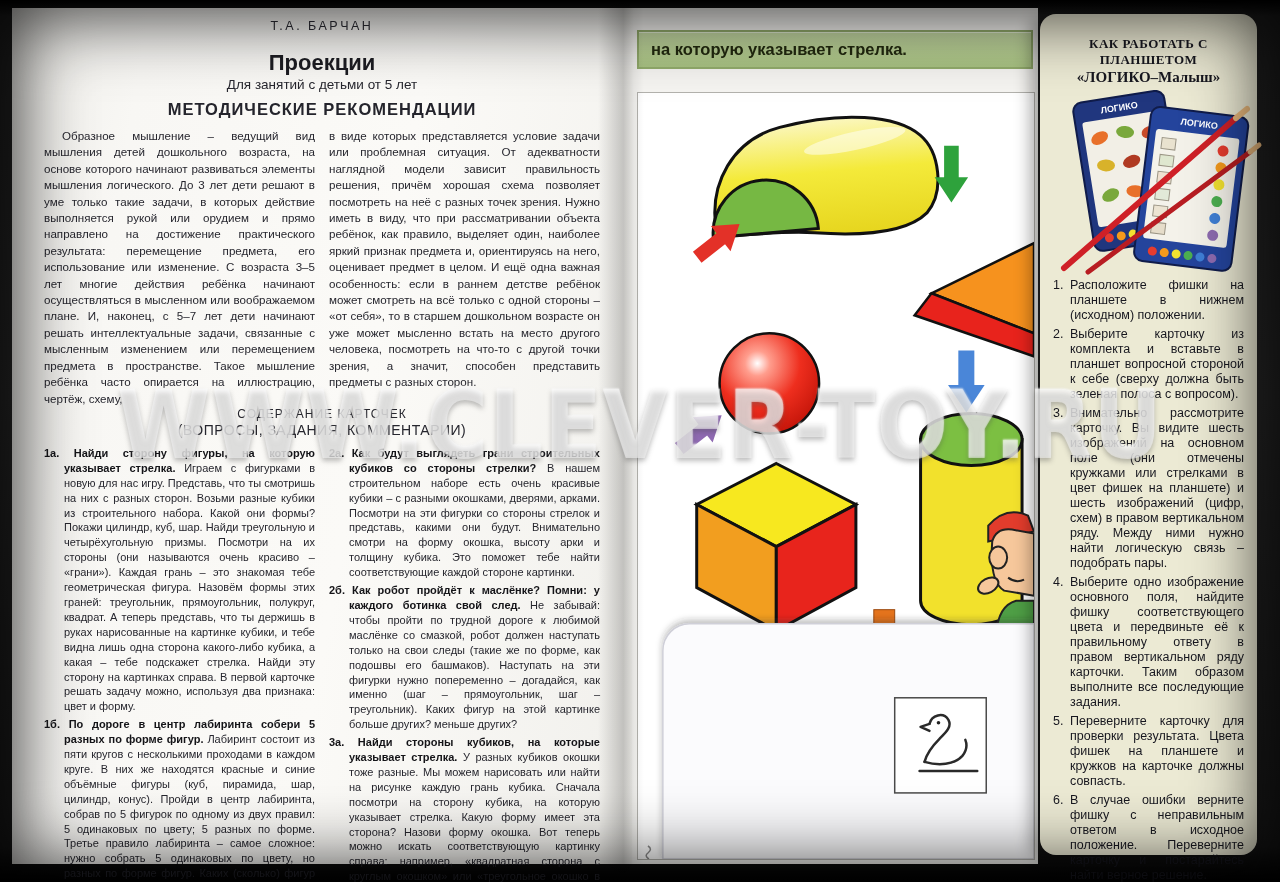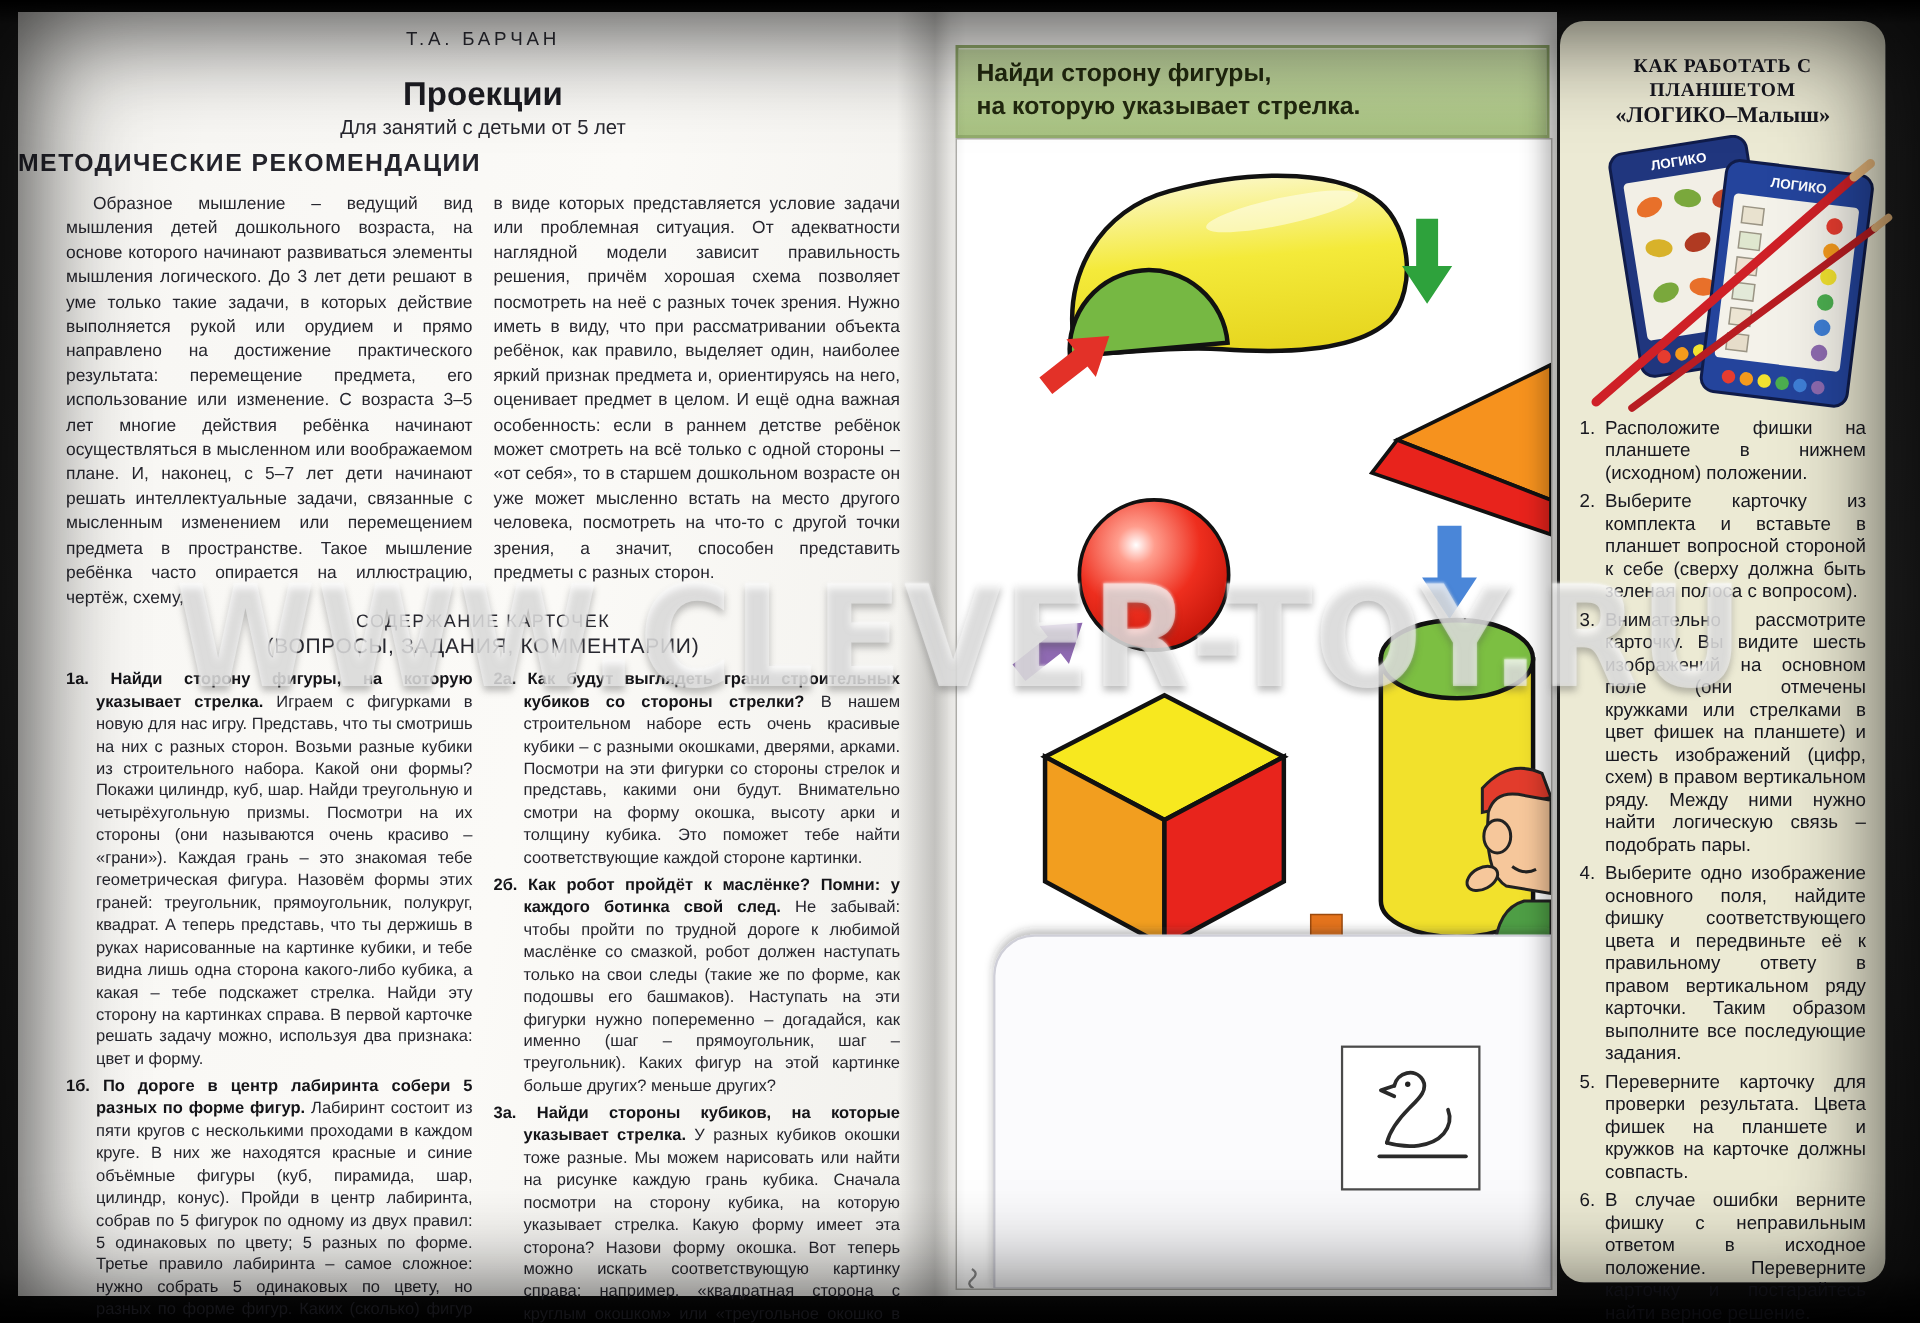--- a/index.html
+++ b/index.html
@@ -9,21 +9,21 @@
   .stage::after{content:"";position:absolute;inset:0;pointer-events:none;
          box-shadow:inset 0 0 70px 18px rgba(0,0,0,0.75);}
 
   
   .left-page{position:absolute;left:12px;top:8px;width:620px;height:856px;
          background:linear-gradient(100deg,#efeeea 0,#f8f7f4 18%,#fbfaf7 55%,#f1f0ec 100%);
          color:#26262e;}
   .author{text-align:center;padding-top:11px;font-size:12.5px;letter-spacing:2.5px;color:#2c2c34;}
   .lp-title{text-align:center;font-size:22px;font-weight:bold;margin-top:17px;color:#1c1c22;}
   .lp-sub{text-align:center;font-size:13.5px;margin-top:1px;}
-  .lp-h1{font-size:16.5px;margin-top:8px;letter-spacing:1px;font-weight:600;color:#24242c;}
+  .lp-h1{text-align:center;font-size:16.5px;margin-top:8px;letter-spacing:1px;font-weight:600;color:#24242c;}
   .cols{display:flex;gap:14px;padding:0 32px;}
   .cols .col{width:50%;text-align:justify;}
   .intro{margin-top:9px;font-size:11.6px;line-height:16.4px;}
   .intro p{margin:0;}
   .indent{text-indent:18px;}
   .lp-h2{text-align:center;font-size:12px;letter-spacing:1px;font-weight:400;}
   .lp-h2s{text-align:center;font-size:14px;letter-spacing:0.5px;margin-top:1px;}
   .cards{margin-top:8px;font-size:11px;line-height:14.9px;}
   .ci{margin:0 0 3px 0;padding-left:20px;text-indent:-20px;}
   .ci b{color:#141418;}
@@ -89,21 +89,20 @@
         <p class="ci"><b><span>2б.</span> <span>Как робот пройдёт к маслёнке? Помни: у каждого ботинка свой след.</span></b> <span>Не забывай: чтобы пройти по трудной дороге к любимой маслёнке со смазкой, робот должен наступать только на свои следы (такие же по форме, как подошвы его башмаков). Наступать на эти фигурки нужно попеременно – догадайся, как именно (шаг – прямоугольник, шаг – треугольник). Каких фигур на этой картинке больше других? меньше других?</span></p>
         <p class="ci"><b><span>3а.</span> <span>Найди стороны кубиков, на которые указывает стрелка.</span></b> <span>У разных кубиков окошки тоже разные. Мы можем нарисовать или найти на рисунке каждую грань кубика. Сначала посмотри на сторону кубика, на которую указывает стрелка. Какую форму имеет эта сторона? Назови форму окошка. Вот теперь можно искать соответствующую картинку справа: например, «квадратная сторона с круглым окошком» или «треугольное окошко в прямоугольнике». Окошек какой формы больше? меньше?</span></p>
       </div>
     </div>
   </div>
 
   <div class="spine"></div>
 
   <div class="middle">
     <div class="q-bar">
-      <div>Найди сторону фигуры,</div>
       <div>на которую указывает стрелка.</div>
     </div>
     <div class="card-body">
       <svg viewBox="0 0 398 765" preserveAspectRatio="none">
         <defs>
           <radialGradient id="sph" cx="38%" cy="30%" r="78%">
             <stop offset="0%" stop-color="#ffffff"></stop>
             <stop offset="16%" stop-color="#ff9d8d"></stop>
             <stop offset="55%" stop-color="#ee2e1e"></stop>
             <stop offset="100%" stop-color="#bf1207"></stop>

